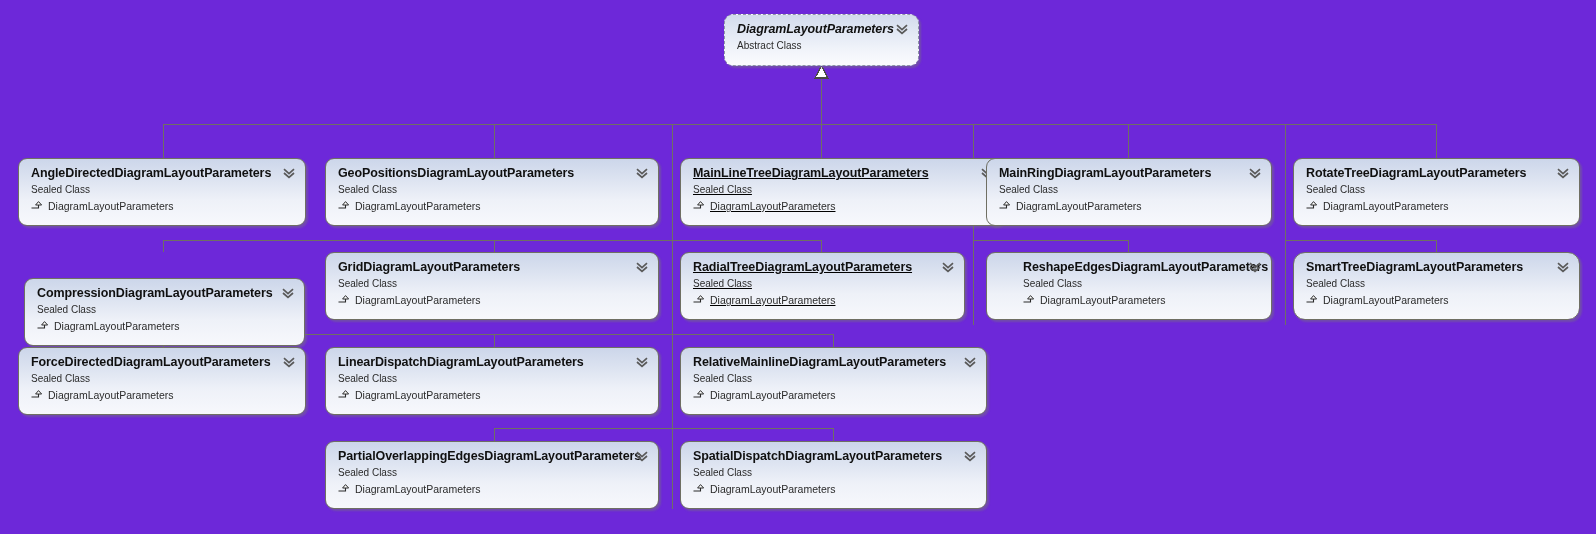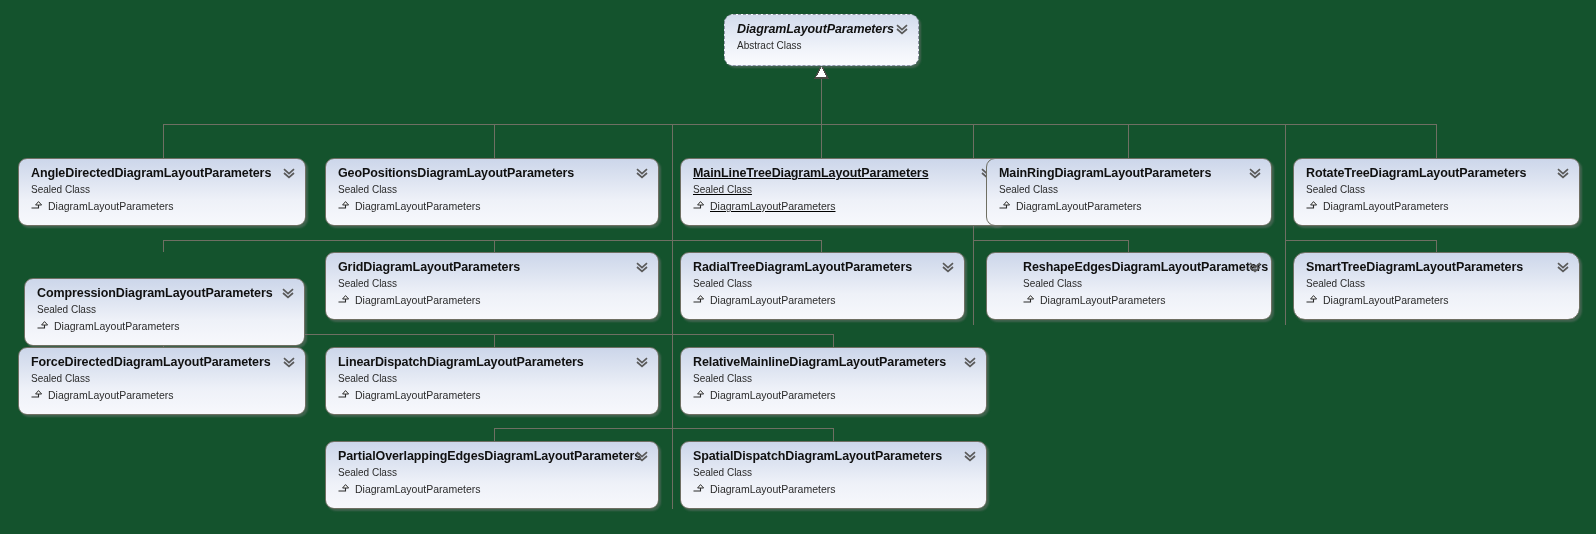--- a/index.html
+++ b/index.html
@@ -10,21 +10,21 @@
   body {
     font-family: "Liberation Sans", sans-serif;
     width: 1596px;
     height: 534px;
     overflow: hidden;
   }
   #canvas {
     position: relative;
     width: 1596px;
     height: 534px;
-    background: #14532d;
+    background: #6d28d9;
   }
   #connectors {
     position: absolute;
     left: 0;
     top: 0;
     width: 1596px;
     height: 534px;
     pointer-events: none;
   }
 
@@ -240,21 +240,21 @@
         <path d="M0.5 7 L7.5 7 L7.5 2.2" fill="none" stroke="#2a2a2a" stroke-width="1.1"></path>
         <path d="M7.5 0.6 L10.6 4.0 L4.6 4.0 Z" fill="#ffffff" stroke="#2a2a2a" stroke-width="1"></path>
       </svg>
       <span>DiagramLayoutParameters</span>
     </div>
     <svg class="chev" viewBox="0 0 14 14" xmlns="http://www.w3.org/2000/svg">
       <path d="M2 3.2 L7 7.6 L12 3.2" fill="none" stroke="#5a5a5a" stroke-width="1.7"></path>
       <path d="M2 7.0 L7 11.4 L12 7.0" fill="none" stroke="#5a5a5a" stroke-width="1.7"></path>
     </svg>
   </div>
-      <div class="node" style="left: 680px; top: 252px; width: 285px; height: 68px;">
+      <div class="node" style="left: 680px; top: 252px; width: 285px; height: 68px; text-decoration: underline;">
     <div class="title">RadialTreeDiagramLayoutParameters</div>
     <div class="stereotype">Sealed Class</div>
     <div class="basetype">
       <svg class="inherit-glyph" viewBox="0 0 13 11" xmlns="http://www.w3.org/2000/svg">
         <path d="M0.5 7 L7.5 7 L7.5 2.2" fill="none" stroke="#2a2a2a" stroke-width="1.1"></path>
         <path d="M7.5 0.6 L10.6 4.0 L4.6 4.0 Z" fill="#ffffff" stroke="#2a2a2a" stroke-width="1"></path>
       </svg>
       <span>DiagramLayoutParameters</span>
     </div>
     <svg class="chev" viewBox="0 0 14 14" xmlns="http://www.w3.org/2000/svg">

